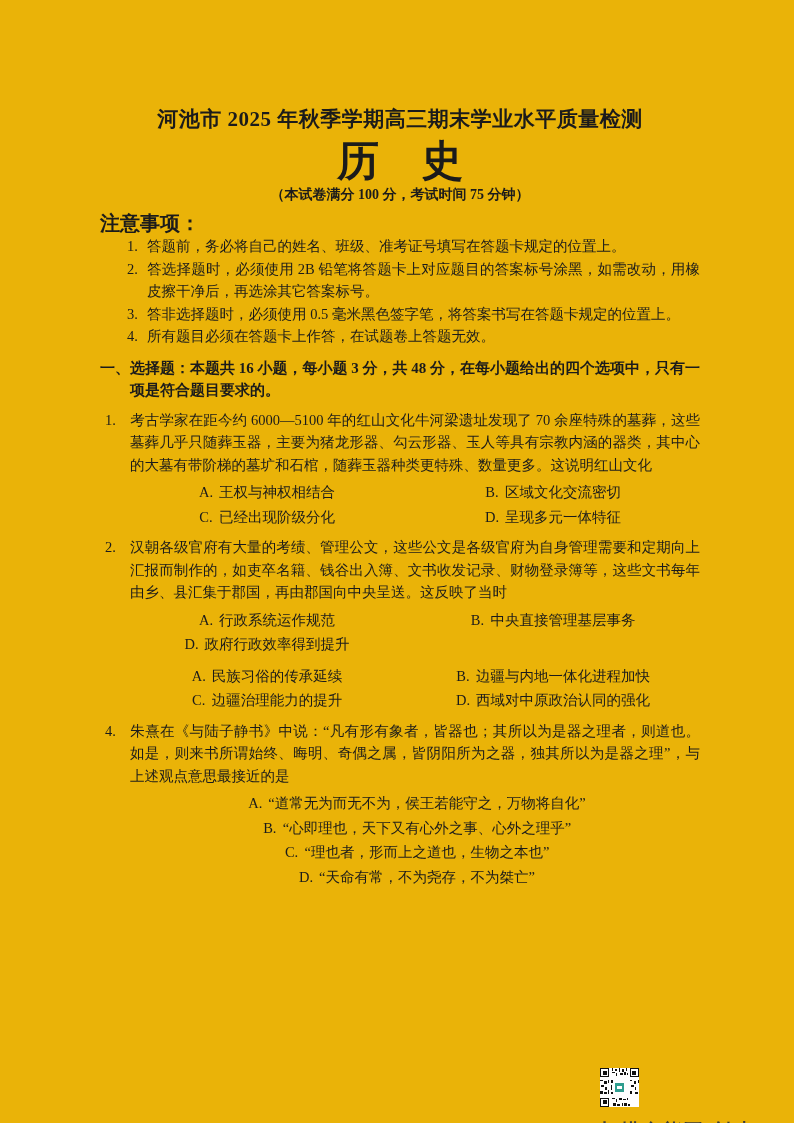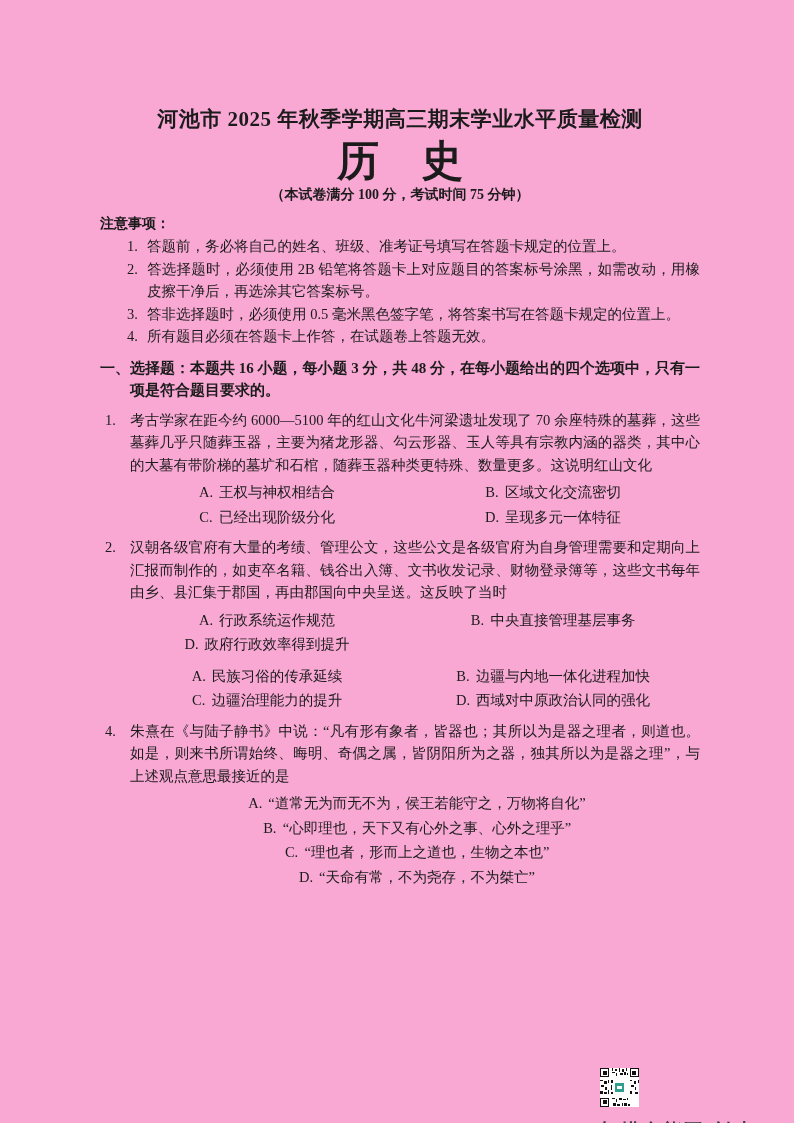--- a/index.html
+++ b/index.html
@@ -1,20 +1,20 @@
 <!DOCTYPE html>
 <html lang="zh"><head>
 <meta charset="utf-8">
 <style>
   html, body { margin: 0; padding: 0; background: #ffffff; }
   .page {
     position: relative;
     width: 794px;
     height: 1123px;
-    background: #f9a8d4;
+    background: #eab308;
     overflow: hidden;
     font-family: "Liberation Serif", "DejaVu Serif", serif;
     color: #1b1b1b;
   }
   .content {
     position: absolute;
     left: 100px;
     top: 104px;
     width: 600px;
     font-size: 14.5px;
@@ -38,21 +38,21 @@
   }
   .exam-info {
     font-size: 14px;
     font-weight: bold;
     text-align: center;
     line-height: 22px;
     margin-top: 1px;
   }
   .notice-label {
     font-weight: bold;
-    font-size: 14px;
+    font-size: 20px;
     line-height: 23px;
     margin-top: 6px;
   }
   .note {
     margin-left: 27px;
     padding-left: 20px;
     text-indent: -20px;
   }
   .note-num { display: inline-block; width: 20px; text-indent: 0; }
   .section-heading {

